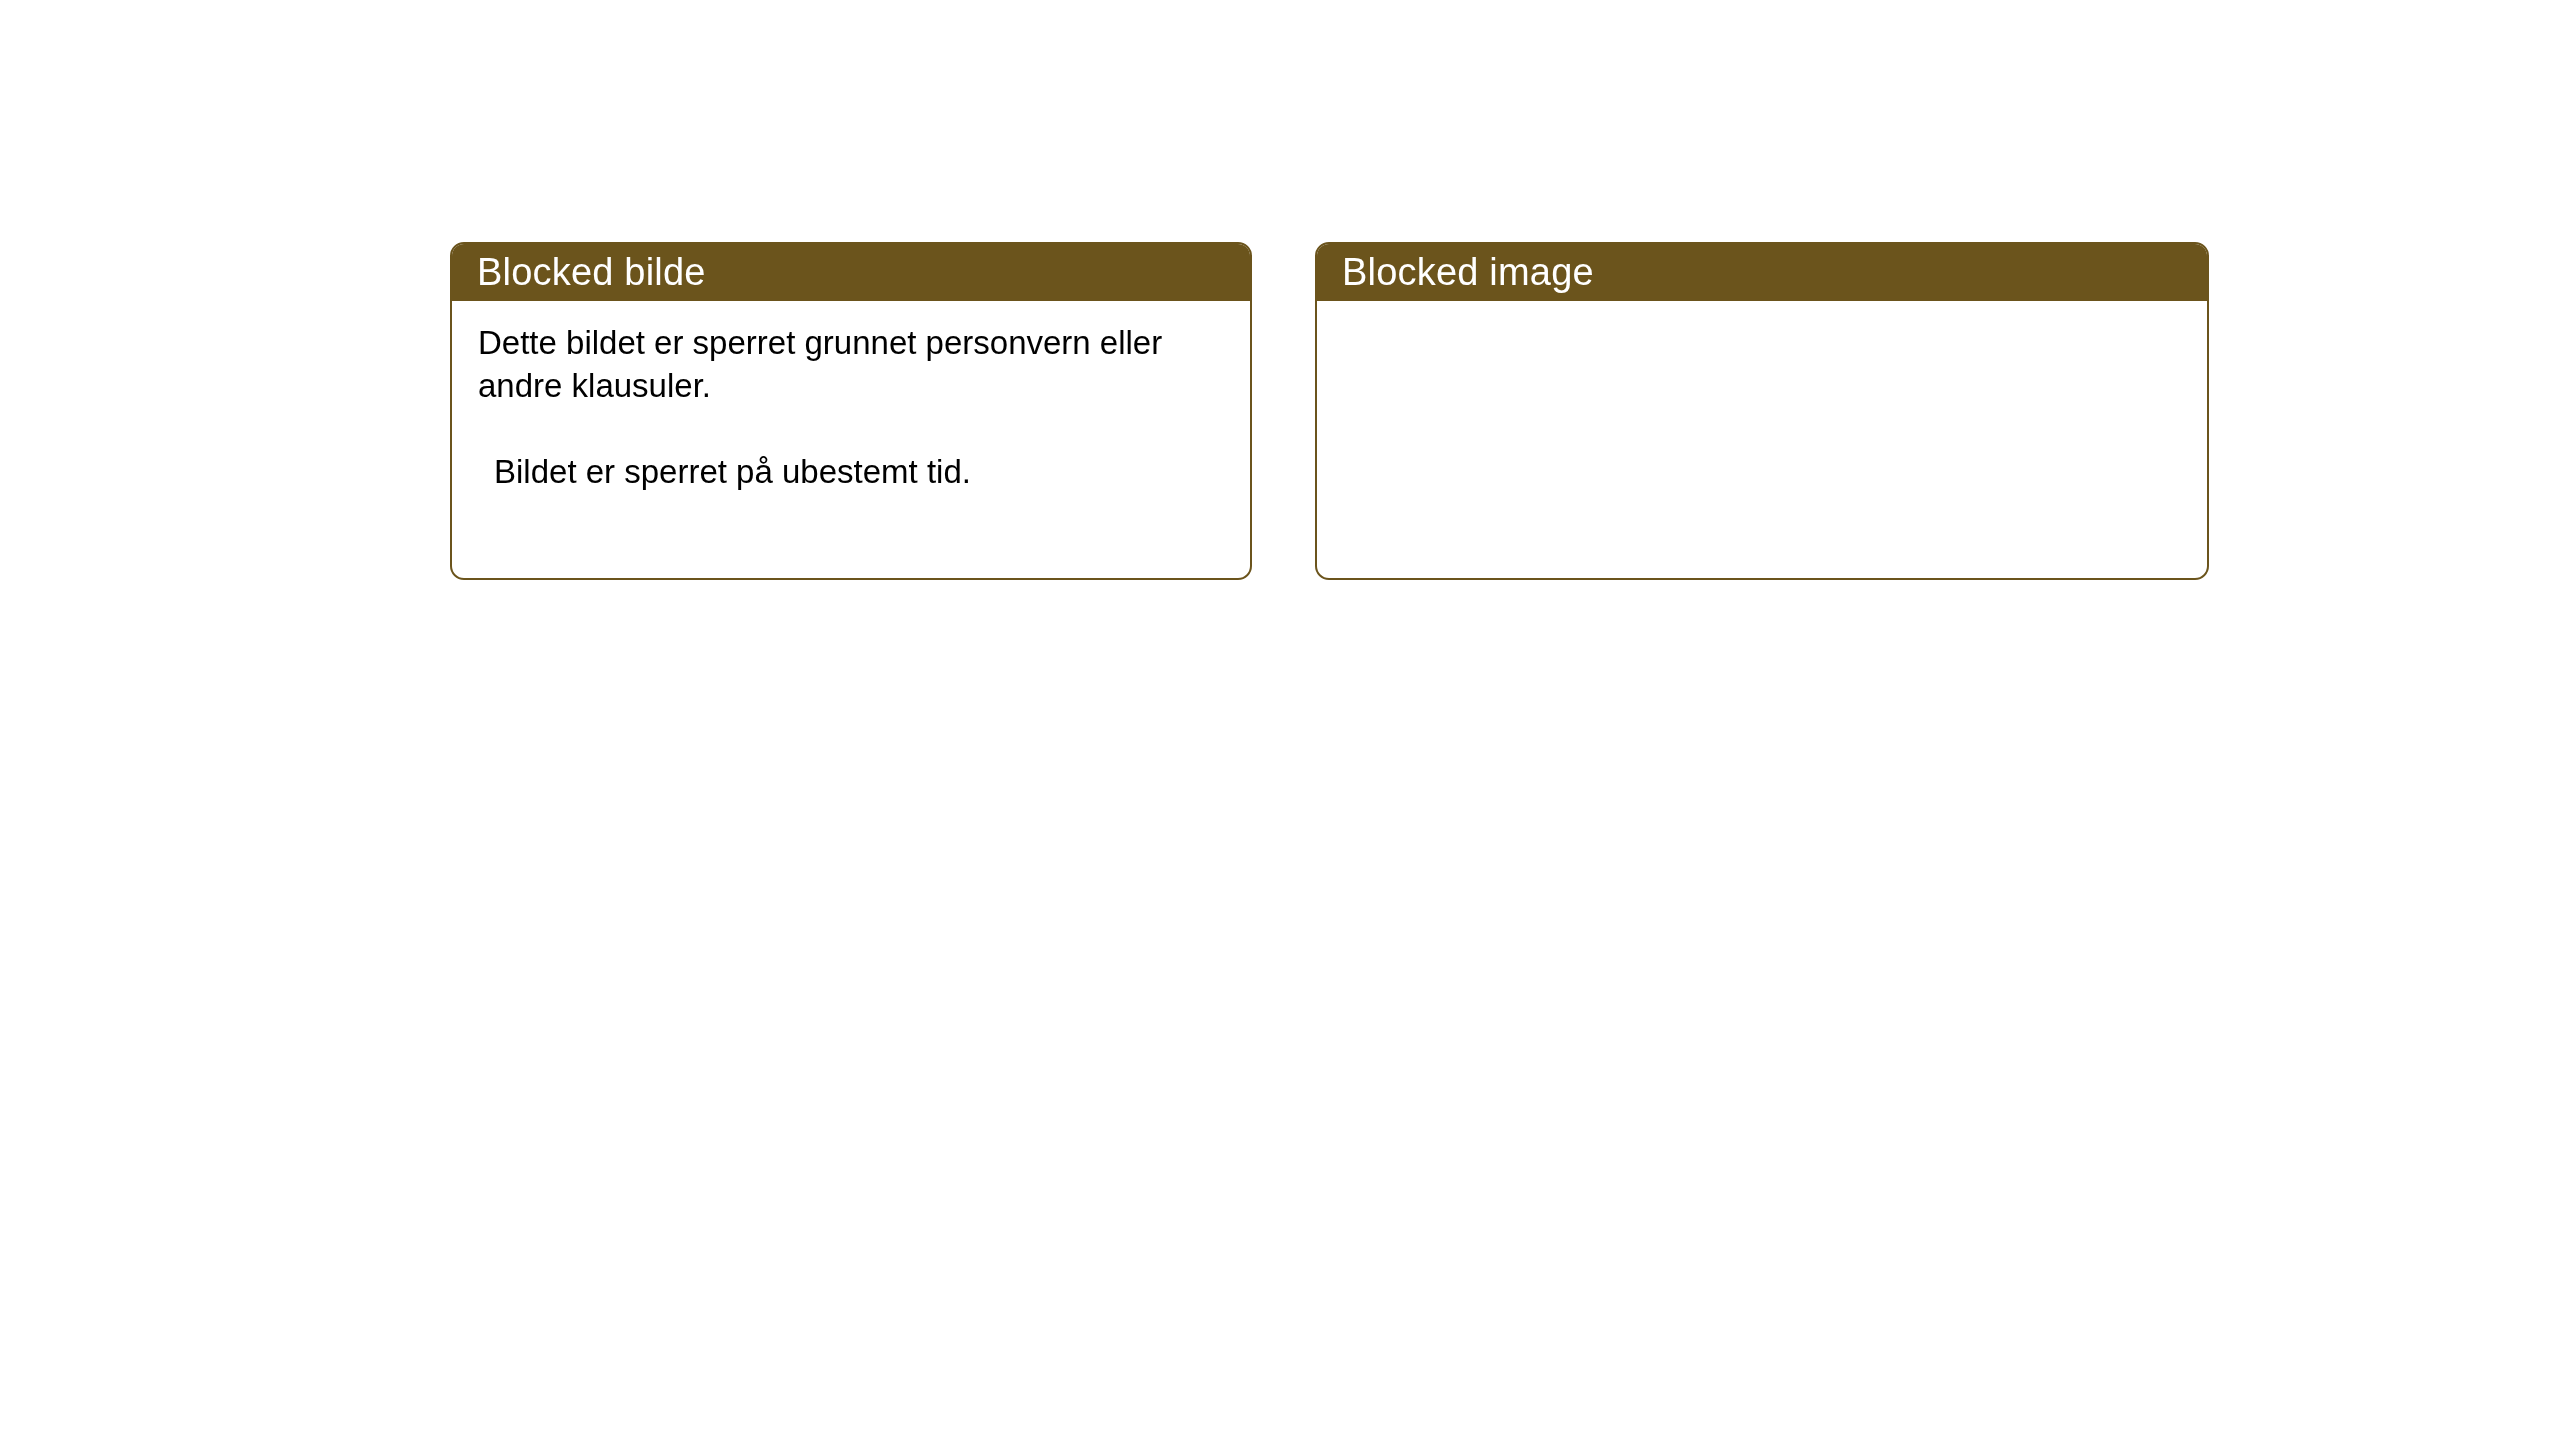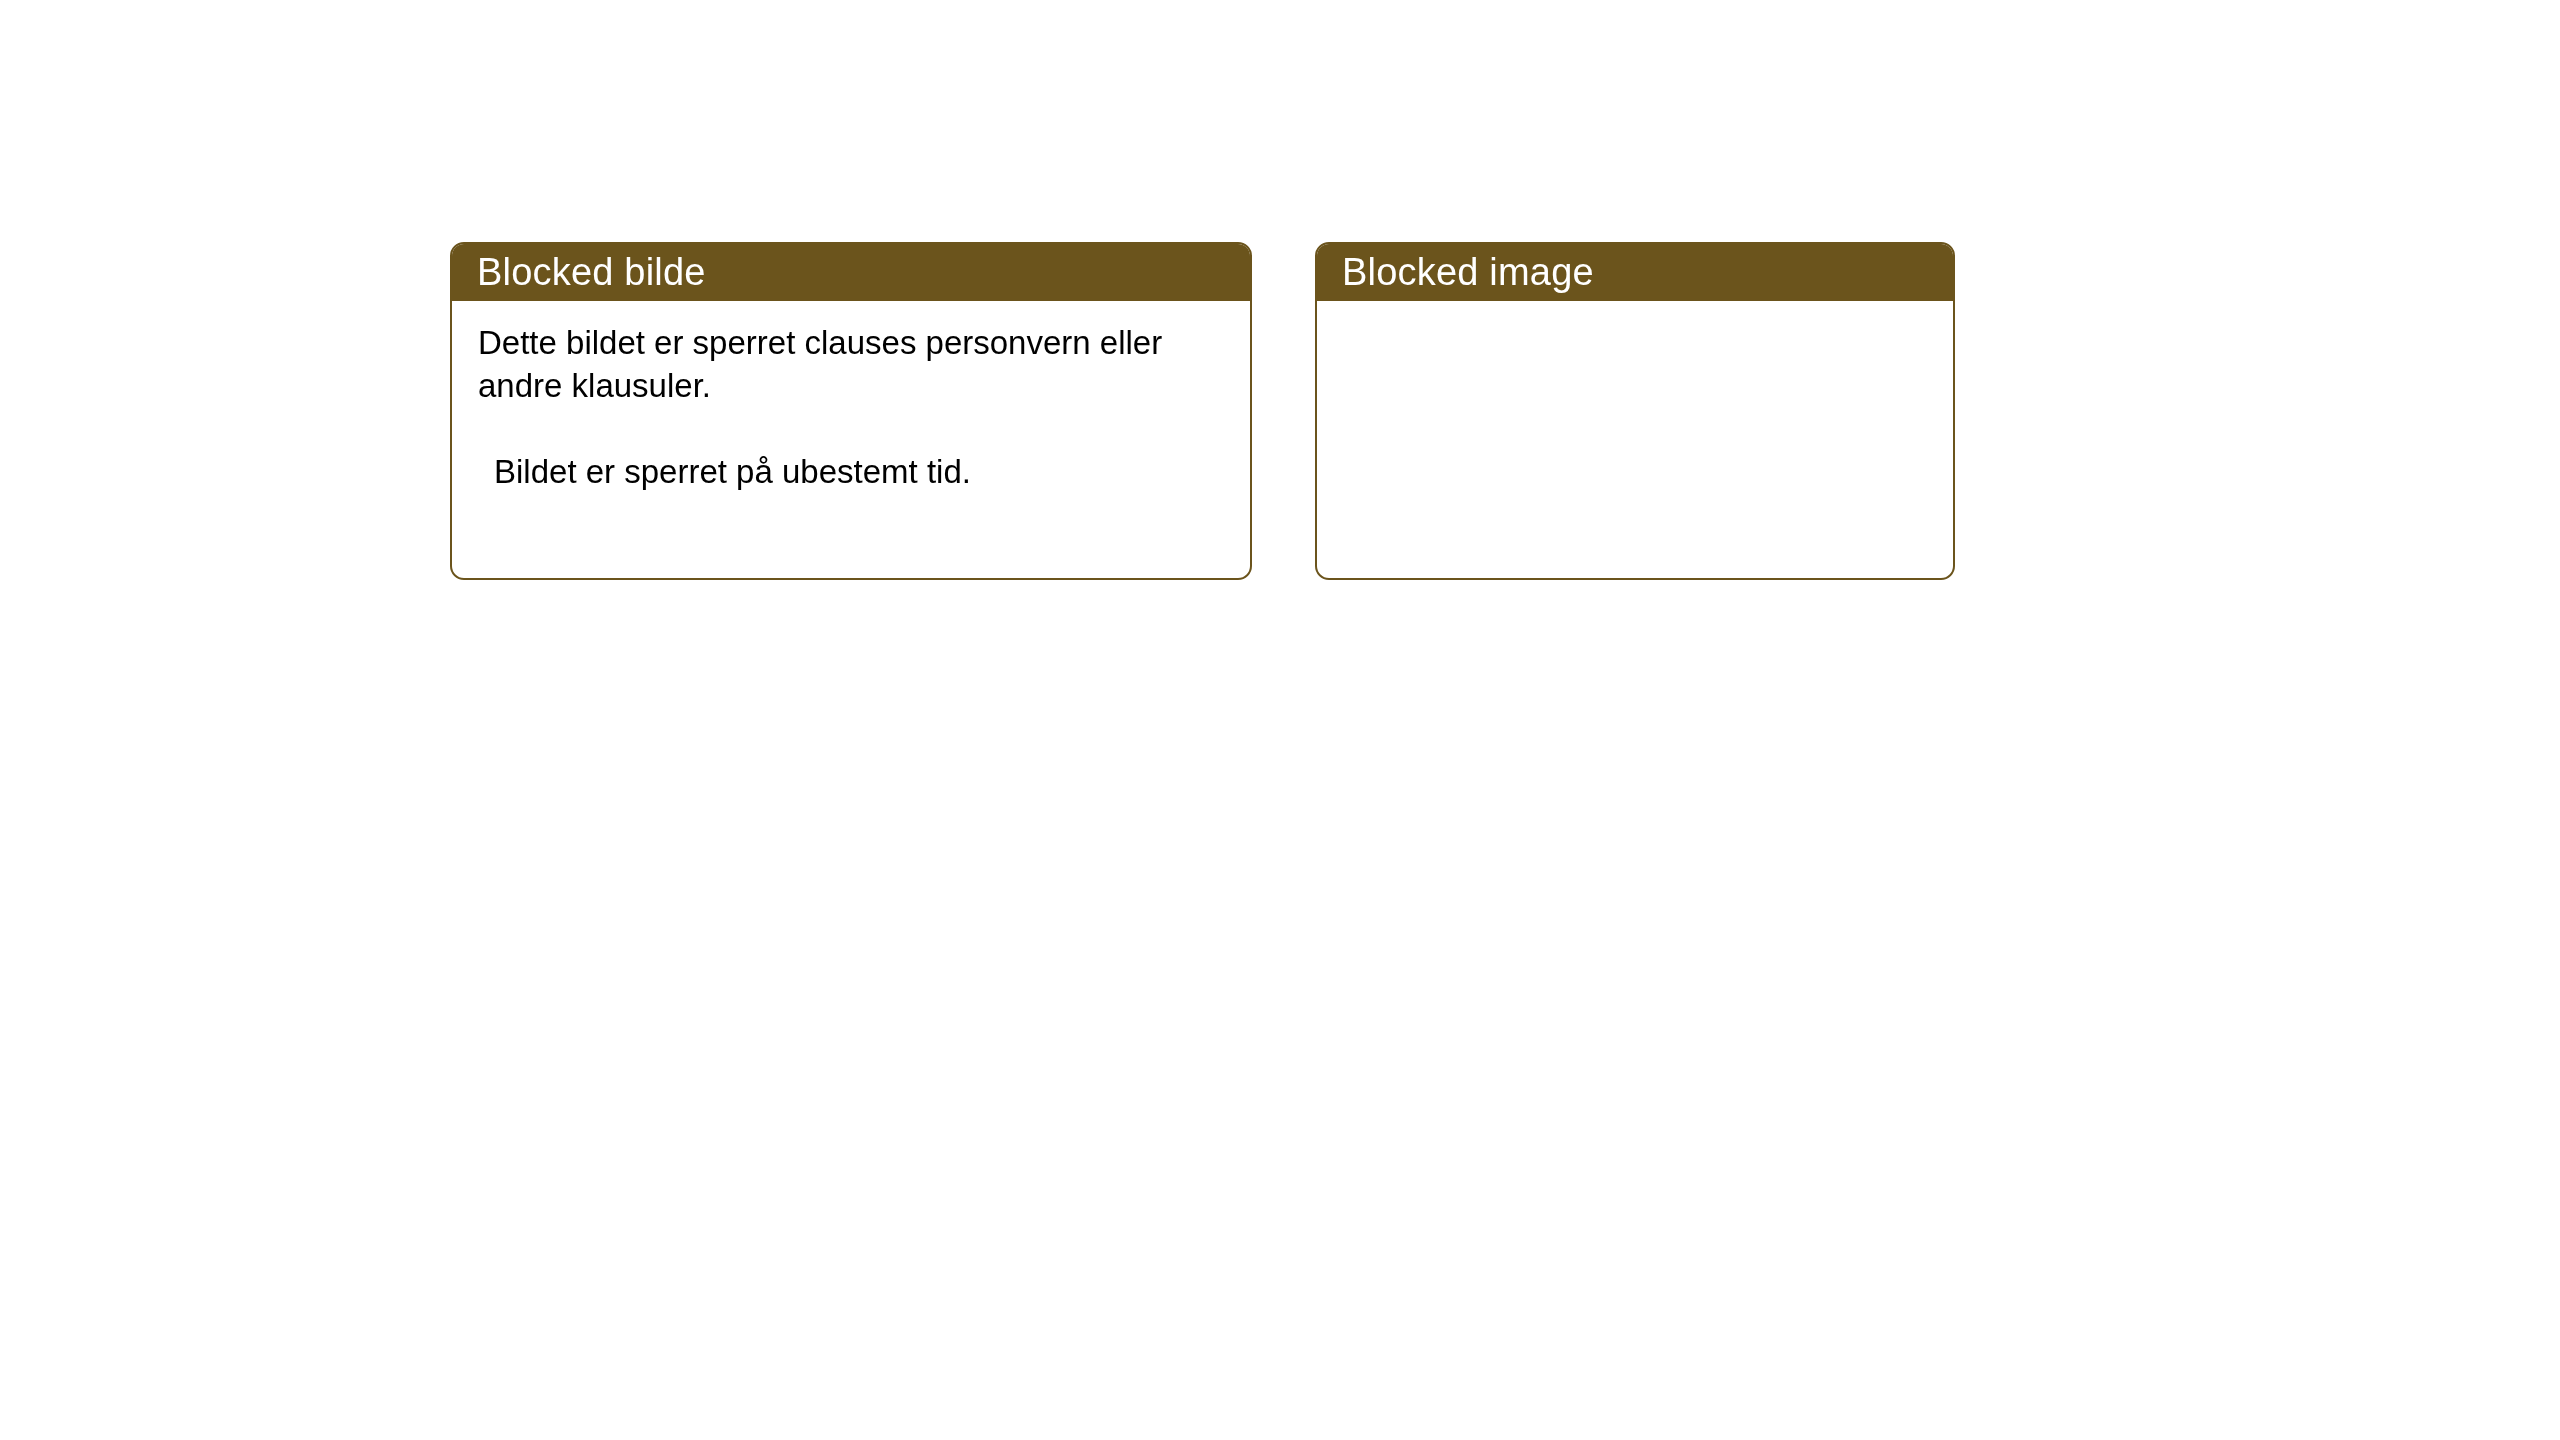--- a/index.html
+++ b/index.html
@@ -24,21 +24,21 @@
   .notice-card {
     position: absolute;
     box-sizing: border-box;
     background: #ffffff;
     border: 2px solid #6b541c;
     border-radius: 14px;
     overflow: hidden;
   }
 
   .card-left  { left: 450px;  top: 242px; width: 802px; height: 338px; }
-  .card-right { left: 1315px; top: 242px; width: 640px; height: 338px; }
+  .card-right { left: 1315px; top: 242px; width: 894px; height: 338px; }
 
   .card-header {
     box-sizing: border-box;
     height: 58px;
     background: #6b541c;
     border-top-left-radius: 12px;
     border-top-right-radius: 12px;
     margin: -1px -1px 0 -1px;
     padding: 0 0 0 26px;
     display: flex;
@@ -79,21 +79,21 @@
 </head>
 <body>
 
 <div id="canvas">
 
   <section class="notice-card card-left">
     <div class="card-header">
       <span class="card-title">Blocked bilde</span>
     </div>
     <div class="card-body">
-      <p class="card-paragraph">Dette bildet er sperret clauses personvern eller andre klausuler.</p>
+      <p class="card-paragraph">Dette bildet er sperret grunnet personvern eller andre klausuler.</p>
       <p class="card-paragraph">Bildet er sperret på ubestemt tid.</p>
     </div>
   </section>
 
   <section class="notice-card card-right">
     <div class="card-header">
       <span class="card-title">Blocked image</span>
     </div>
     <div class="card-body">
     </div>

